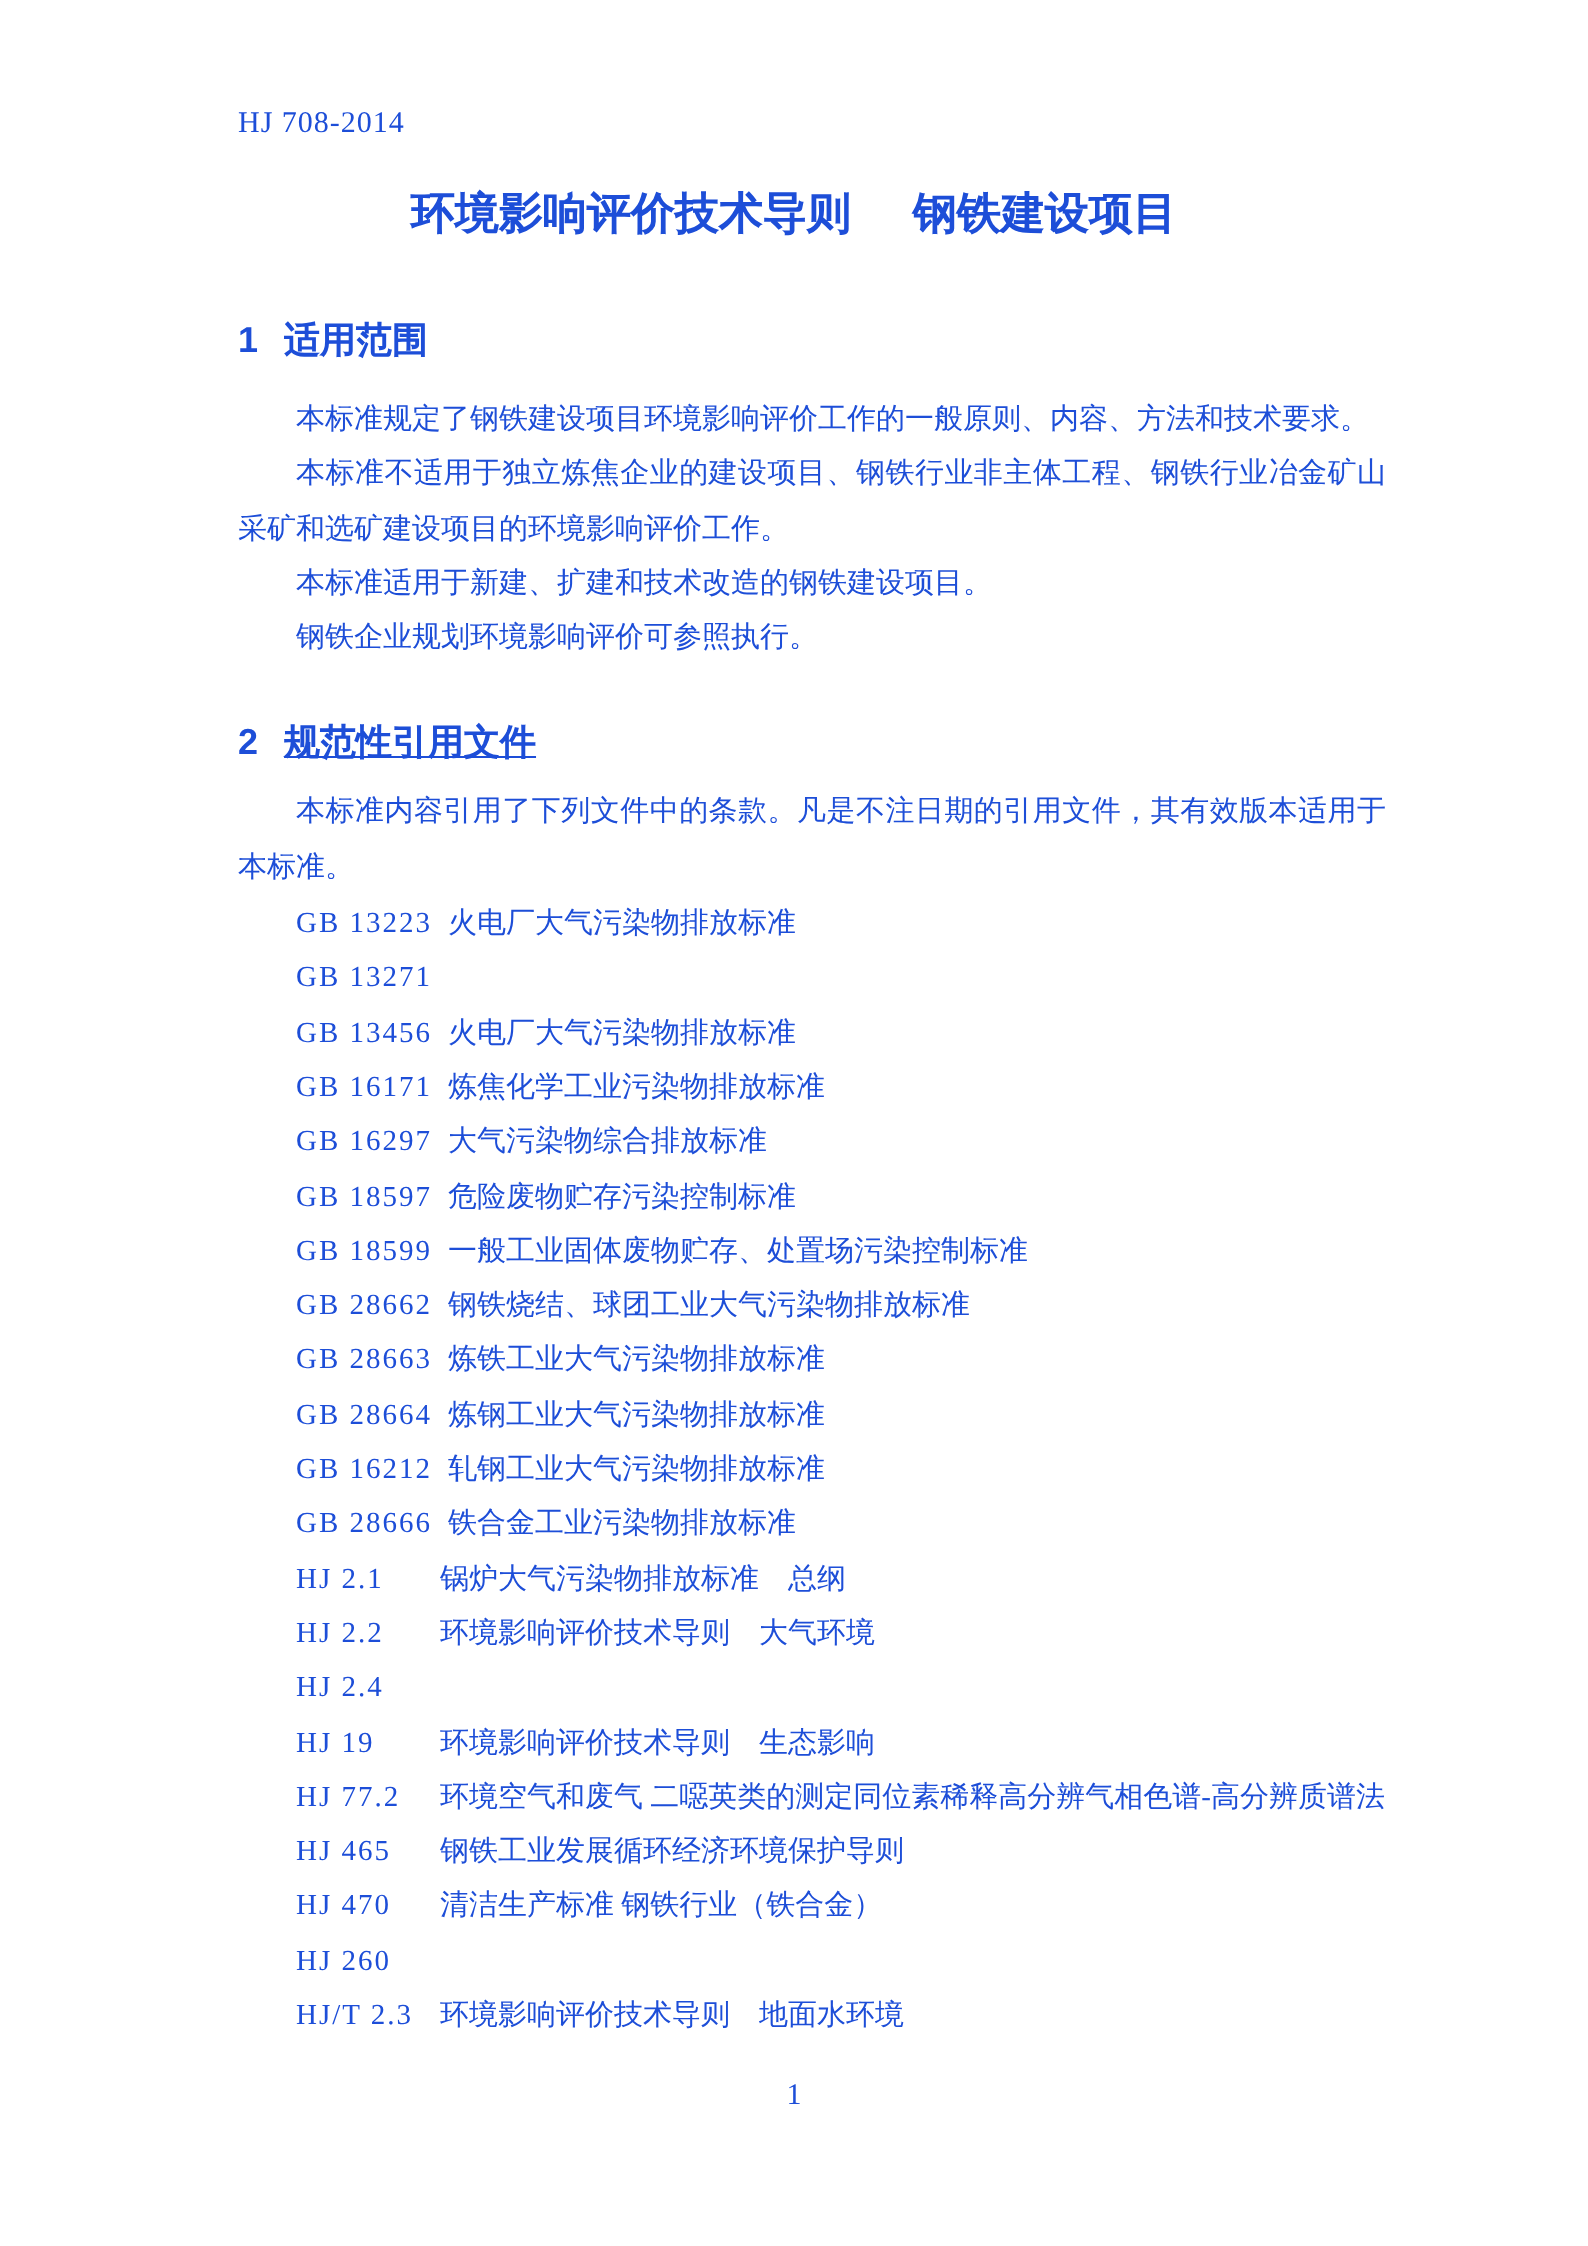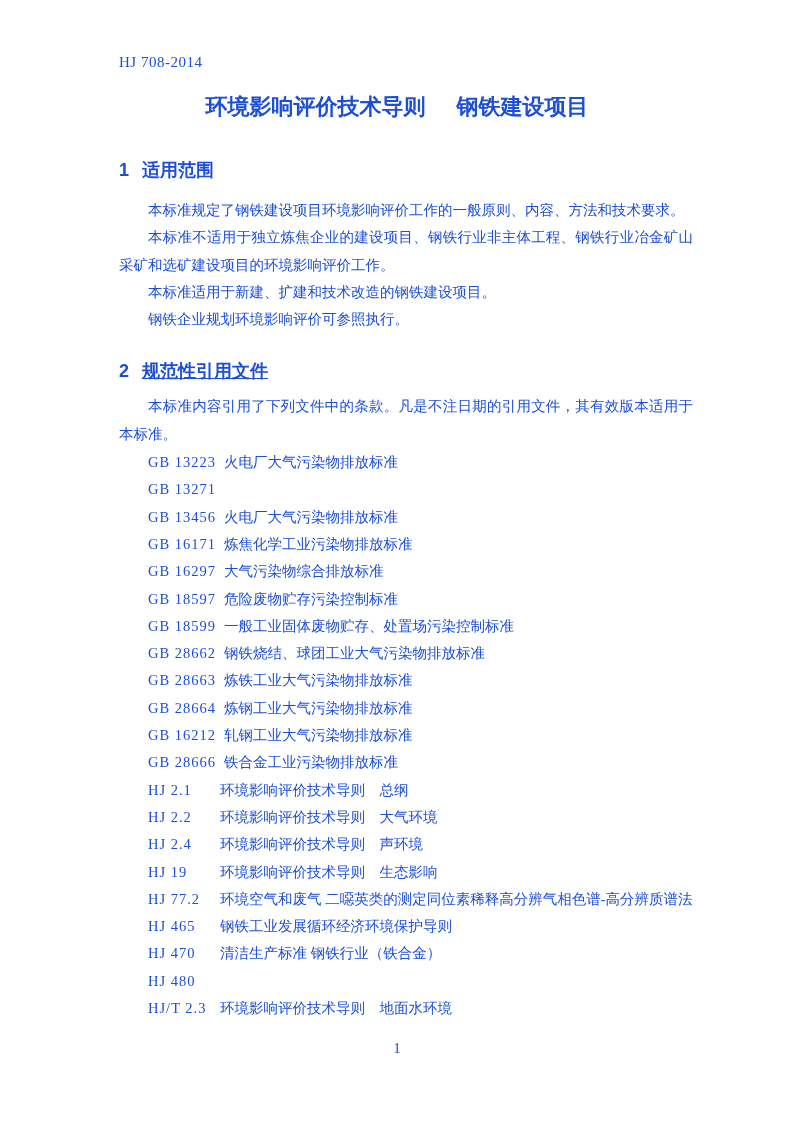--- a/index.html
+++ b/index.html
@@ -159,31 +159,30 @@
       <span class="ref-title">轧钢工业大气污染物排放标准</span>
     </div>
 
     <div class="ref-row">
       <span class="ref-code">GB 28666</span>
       <span class="ref-title">铁合金工业污染物排放标准</span>
     </div>
 
     <div class="ref-row">
       <span class="ref-code">HJ 2.1</span>
-      <span class="ref-title">环境影响评价技术导则　总纲</span>
+      <span class="ref-title">锅炉大气污染物排放标准　总纲</span>
     </div>
 
     <div class="ref-row">
       <span class="ref-code">HJ 2.2</span>
       <span class="ref-title">环境影响评价技术导则　大气环境</span>
     </div>
 
     <div class="ref-row">
       <span class="ref-code">HJ 2.4</span>
-      <span class="ref-title">环境影响评价技术导则　声环境</span>
     </div>
 
     <div class="ref-row">
       <span class="ref-code">HJ 19</span>
       <span class="ref-title">环境影响评价技术导则　生态影响</span>
     </div>
 
     <div class="ref-row">
       <span class="ref-code">HJ 77.2</span>
       <span class="ref-title">环境空气和废气 二噁英类的测定同位素稀释高分辨气相色谱-高分辨质谱法</span>
@@ -193,21 +192,21 @@
       <span class="ref-code">HJ 465</span>
       <span class="ref-title">钢铁工业发展循环经济环境保护导则</span>
     </div>
 
     <div class="ref-row">
       <span class="ref-code">HJ 470</span>
       <span class="ref-title">清洁生产标准 钢铁行业（铁合金）</span>
     </div>
 
     <div class="ref-row">
-      <span class="ref-code">HJ 480</span>
+      <span class="ref-code">HJ 260</span>
     </div>
 
     <div class="ref-row">
       <span class="ref-code">HJ/T 2.3</span>
       <span class="ref-title">环境影响评价技术导则　地面水环境</span>
     </div>
   </div>
 
   <div class="page-number">1</div>
 

